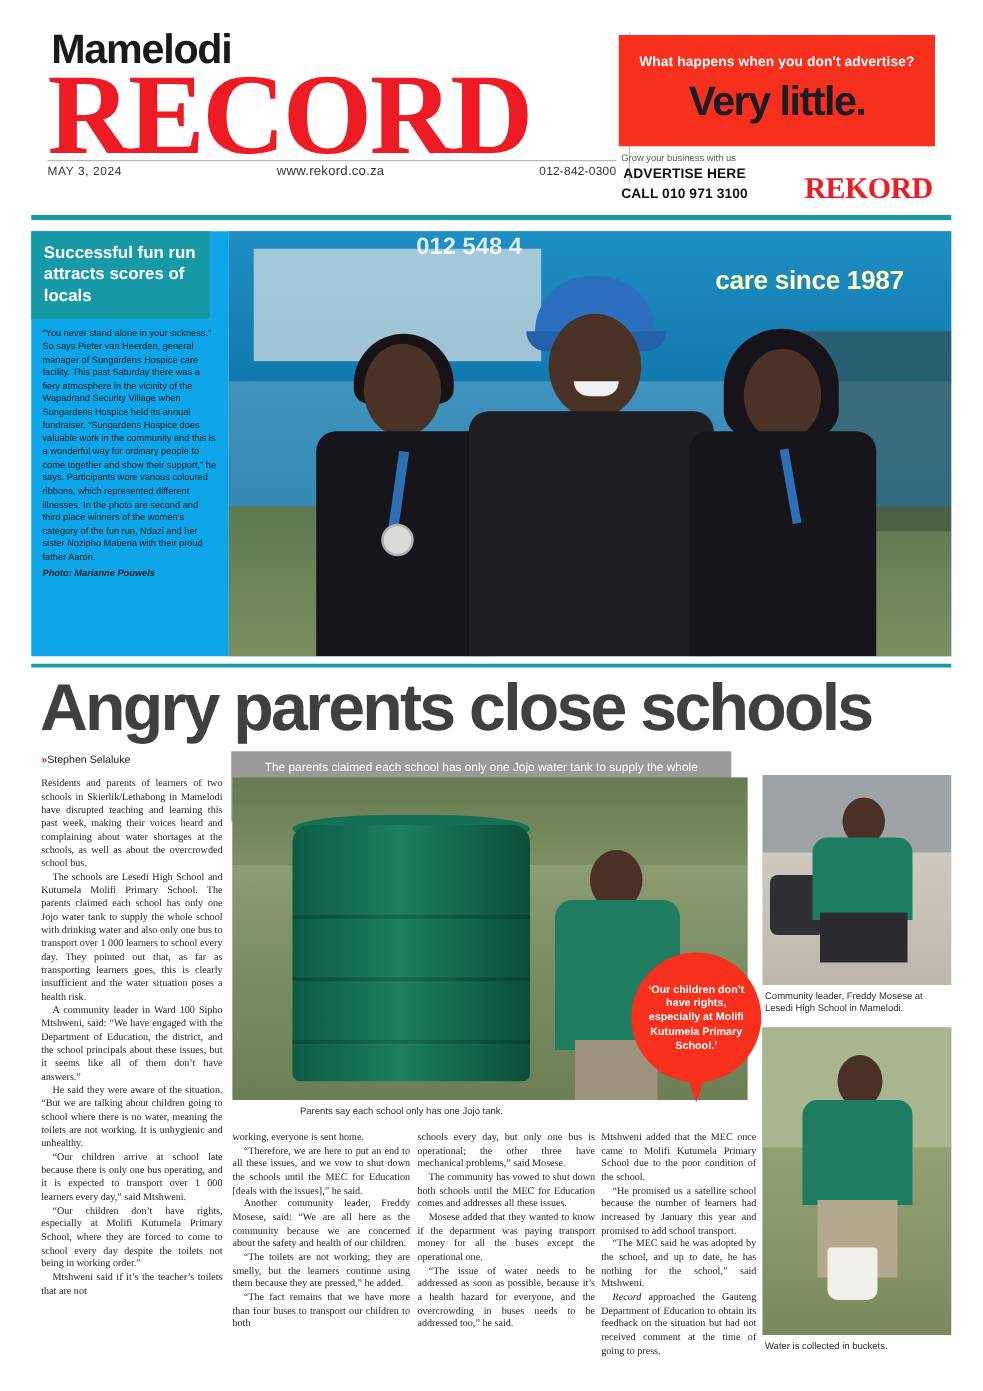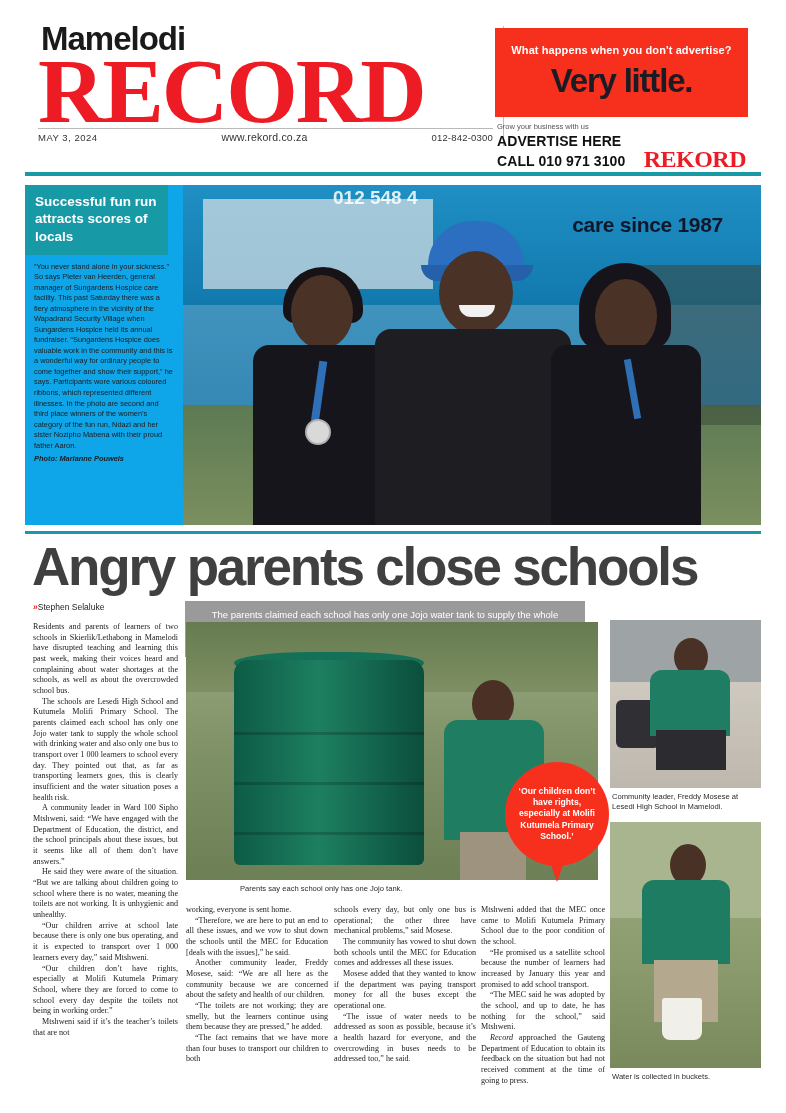--- a/index.html
+++ b/index.html
@@ -59,21 +59,21 @@
   .ad-a {
     font-size: 33px; font-weight: 700; color: #1b1b24;
     letter-spacing: -1.2px; margin-top: 8px; line-height: 1;
   }
   .ad-foot {
     display: flex; justify-content: space-between; align-items: flex-end;
     margin-top: 5px; padding: 0 2px;
   }
   .ad-foot-left { font-size: 8px; color: #2b2b2b; line-height: 1.38; }
   .ad-foot-left .grow { font-size: 7.5px; color: #555; }
-  .ad-foot-left .bold { font-weight: 700; font-size: 14px; color: #111; letter-spacing: .1px; }
+  .ad-foot-left .bold { font-weight: 700; font-size: 11px; color: #111; letter-spacing: .1px; text-align: center; }
   .ad-rekord {
     font-family: "Liberation Serif", serif; font-weight: 700;
     font-size: 24px; color: #ed1c24; letter-spacing: -.5px; line-height: 1;
   }
 
   
   .teal-rule { height: 4px; background: #1899a6; }
   .rule-top { position: absolute; left: 25px; top: 172px; width: 736px; }
   .rule-mid { position: absolute; left: 25px; top: 531px; width: 736px; height: 3px; }
 
@@ -101,21 +101,21 @@
     overflow: hidden; background: #2a7fae;
   }
   
   .ph-sky { position: absolute; inset: 0; background: linear-gradient(#4a9fc9, #2b7da8); }
   .ph-banner {
     position: absolute; left: 0; top: 0; width: 100%; height: 120px;
     background: linear-gradient(#1f8fc4, #1279ad);
   }
   .ph-banner-txt {
     position: absolute; right: 38px; top: 28px;
-    color: #0f172a; font-size: 21px; font-weight: 700; letter-spacing: -.3px;
+    color: #fef9c3; font-size: 21px; font-weight: 700; letter-spacing: -.3px;
   }
   .ph-banner-txt2 {
     position: absolute; left: 150px; top: 2px;
     color: #ffffff; font-size: 19px; font-weight: 700; opacity: .85;
   }
   .ph-tent {
     position: absolute; left: 20px; top: 14px; width: 230px; height: 90px;
     background: #cfdce2; opacity: .75;
   }
   .ph-ground {

